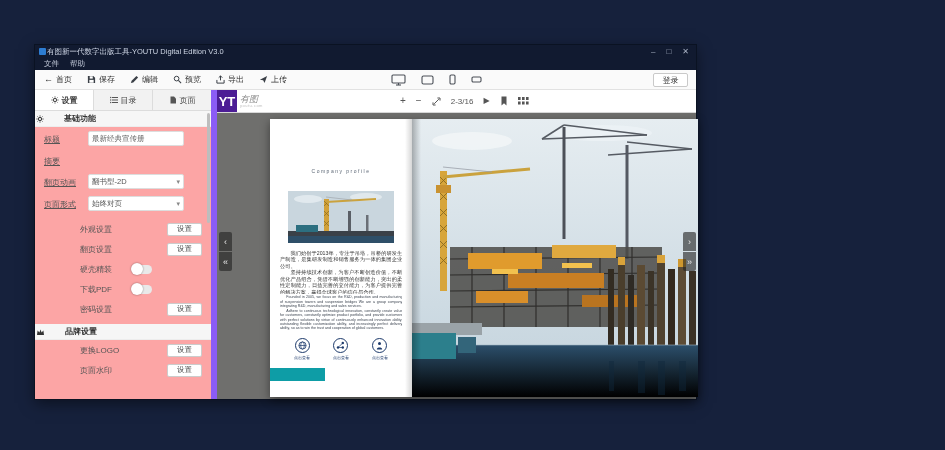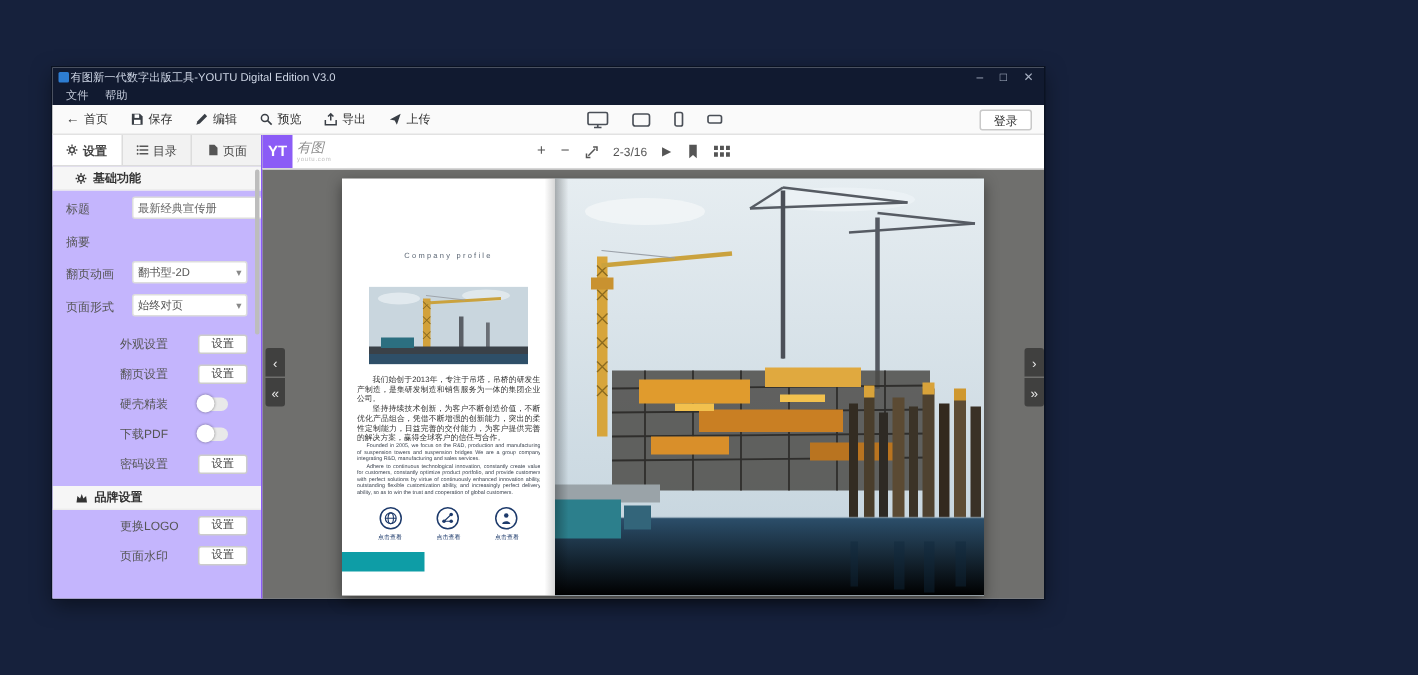--- a/index.html
+++ b/index.html
@@ -31,33 +31,33 @@
     align-items:center; gap:15px; }
   .dev-ic { display:block; }
   .login-btn { position:absolute; right:8px; top:3px; width:35px; height:14px;
     background:#fff; border:1px solid #c9c9c9; border-radius:2px; font-size:8px;
     color:#333; display:flex; align-items:center; justify-content:center; }
 
   
   .content { position:absolute; top:45px; left:0; right:0; bottom:0; display:flex; }
 
   
-  .sidebar { width:140px; flex:none; background:#c4b5fd; border-right:1px solid #8b5cf6;
+  .sidebar { width:182px; flex:none; background:#fca5a5; border-right:6px solid #8b5cf6;
     position:relative; overflow:hidden; }
   .tabs { height:21px; display:flex; background:#F2F2F2; border-bottom:1px solid #dcdcdc; }
   .tab { flex:1; display:flex; align-items:center; justify-content:center; gap:3px;
     font-size:8px; color:#444; border-right:1px solid #dcdcdc; }
   .tab:last-child { border-right:none; }
   .tab.active { background:#fff; font-weight:bold; }
   .panel { position:absolute; top:21px; left:0; right:0; bottom:0; overflow:hidden; }
   .sec { height:16px; background:#F6F6F6; border-bottom:1px solid #ededed;
-    display:flex; align-items:center; gap:4px; padding:0 15px; font-size:8px;
+    display:flex; align-items:center; gap:20px; padding:0 1px; font-size:8px;
     font-weight:bold; color:#333; }
   .frow { display:flex; padding:4px 9px 3px; gap:6px; align-items:flex-start; }
-  .flabel { width:38px; flex:none; font-size:8px; color:#555; padding-top:3px; }
+  .flabel { width:38px; flex:none; font-size:8px; color:#555; padding-top:3px;text-decoration:underline; }
   .fin { width:96px; height:15px; border:1px solid #ddd; border-radius:2px;
     font-size:7.5px; color:#666; padding:0 3px; font-family:"Liberation Sans",sans-serif; }
   .fta { width:96px; height:26px; border:1px solid #ddd; border-radius:2px;
     font-size:7.5px; color:#666; padding:2px 3px; resize:none;
     font-family:"Liberation Sans",sans-serif; }
   .fsel { width:96px; height:15px; border:1px solid #ddd; border-radius:2px;
     font-size:7.5px; color:#555; padding:0 3px; display:flex; align-items:center;
     justify-content:space-between; background:#fff; }
   .caret { font-size:7px; color:#888; }
   .srow { display:flex; align-items:center; padding:0 9px; height:20px;margin-left:36px; }
@@ -70,22 +70,22 @@
     background:#fff; border-radius:2px; font-size:7.5px; color:#444;
     display:flex; align-items:center; justify-content:center; }
   .gap6 { height:5px; }
   .sb-scroll { position:absolute; right:1px; top:23px; width:3px; height:110px;
     background:#bdbdbd; border-radius:2px; }
 
   
   .viewer { flex:1; position:relative; background:#6F6F6D; }
   .vbar { height:23px; background:#fff; border-bottom:1px solid #d8d8d8;
     display:flex; align-items:center; position:relative; }
-  .vlogo { width:20px; height:22px; background:#8b5cf6; color:#fff; font-weight:bold;
-    font-size:10px; display:flex; align-items:center; justify-content:center; flex:none; }
+  .vlogo { width:20px; height:22px; background:#4c1d95; color:#fff; font-weight:bold;
+    font-size:13px; display:flex; align-items:center; justify-content:center; flex:none; }
   .vbrand { margin-left:3px; display:flex; flex-direction:column; line-height:1; }
   .vbrand .script { font-family:"DejaVu Serif",serif; font-style:italic;
     font-size:9px; color:#8e8e8e; }
   .vbrand .sub { font-size:4px; color:#c0c0c0; letter-spacing:.5px; }
   .vctrls { position:absolute; left:183px; top:0; height:100%; display:flex;
     align-items:center; gap:10px; color:#555; }
   .vc { font-size:10px; color:#555; line-height:10px; }
   .pageind { font-size:8px; color:#555; }
 
   .stage { position:absolute; top:23px; left:0; right:0; bottom:0; }

